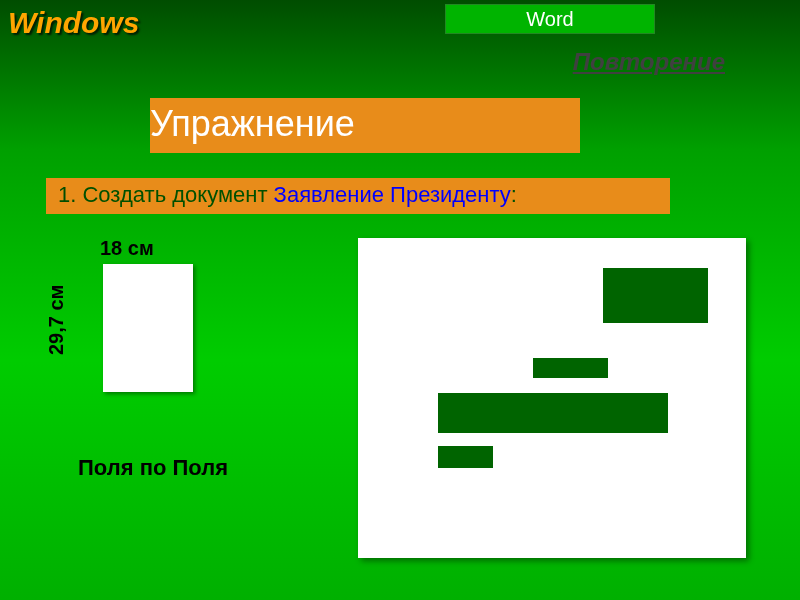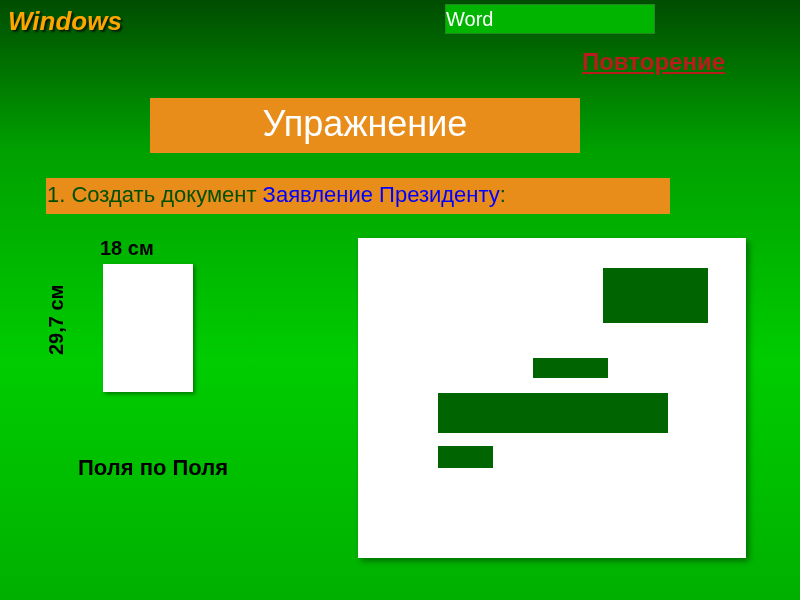--- a/index.html
+++ b/index.html
@@ -8,69 +8,70 @@
     height: 600px;
     background: linear-gradient(180deg, #004d00 0%, #00a000 25%, #00cc00 60%, #00b000 100%);
     font-family: Arial, sans-serif;
     position: relative;
     overflow: hidden;
   }
   .header-left {
     position: absolute;
     top: 6px;
     left: 8px;
-    font-size: 26px;
+    font-size: 30px;
     font-weight: bold;
     font-style: italic;
     color: #ffa500;
     text-shadow: 2px 2px 2px rgba(0,0,0,0.7);
   }
   .header-right {
     position: absolute;
     top: 4px;
     left: 445px;
     width: 210px;
     height: 30px;
     background: #00b400;
     border: 1px solid #228822;
     color: #ffffff;
     font-size: 20px;
+    text-align: center;
     line-height: 28px;
   }
   .subheader {
     position: absolute;
     top: 48px;
     right: 75px;
     font-size: 24px;
     font-weight: bold;
-    color: #b91c1c;
+    font-style: italic;
+    color: #404040;
     text-decoration: underline;
   }
   .exercise-banner {
     position: absolute;
     top: 98px;
     left: 150px;
     width: 430px;
     height: 55px;
     background: #e88c1a;
     color: #ffffff;
     font-size: 36px;
-    text-align: center;
     line-height: 52px;
   }
   .task-bar {
     position: absolute;
     top: 178px;
     left: 46px;
     width: 624px;
     height: 36px;
     background: #e88c1a;
     font-size: 22px;
     line-height: 34px;
-    padding-left: 1px;
+    padding-left: 12px;
   }
   .task-num { color: #004d00; }
   .task-text1 { color: #005000; }
   .task-text2 { color: #0000ff; }
   .task-colon { color: #005000; }
   .width-label {
     position: absolute;
     top: 237px;
     left: 100px;
     color: #000;

